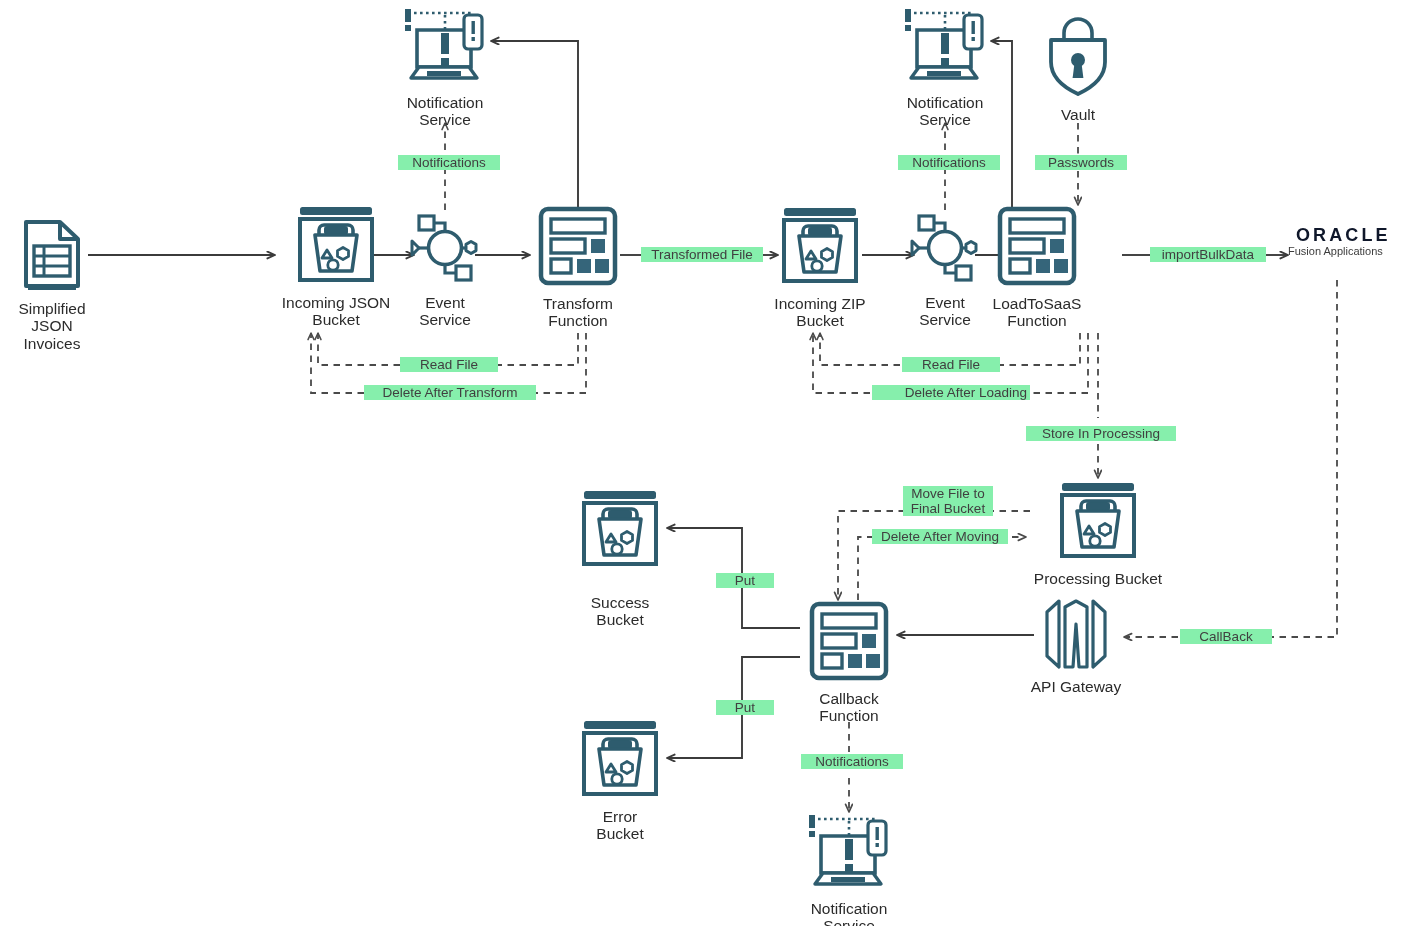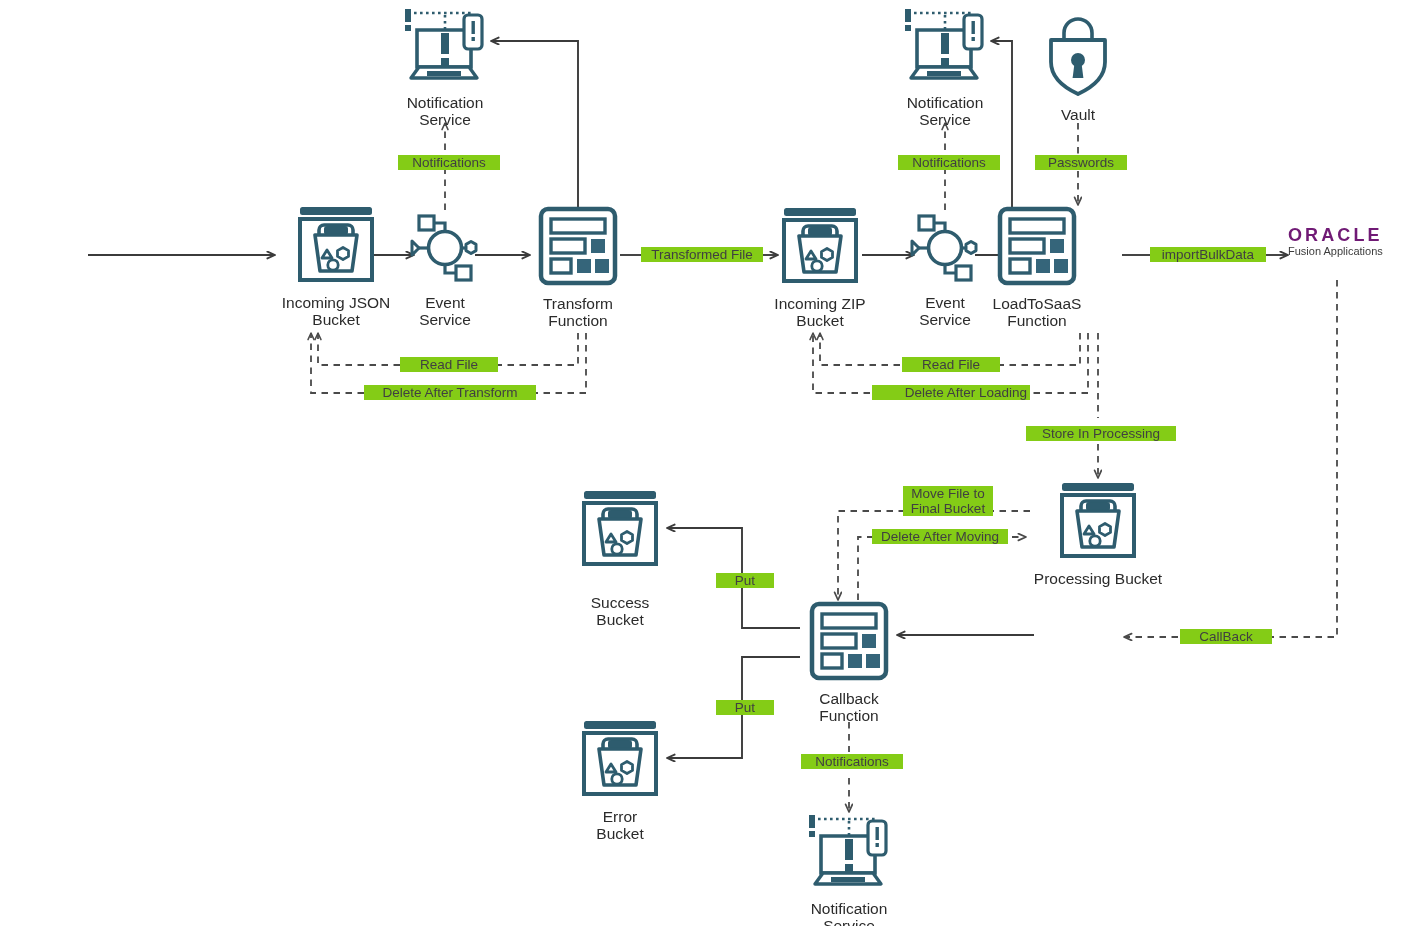--- a/index.html
+++ b/index.html
@@ -2,23 +2,23 @@
 <html><head>
 <meta charset="utf-8">
 <style>
   html,body{margin:0;padding:0;background:#ffffff;}
   body{font-family:"Liberation Sans","DejaVu Sans",sans-serif;}
   #stage{position:relative;width:1411px;height:926px;background:#ffffff;overflow:hidden;}
   #wires{position:absolute;left:0;top:0;width:1411px;height:926px;}
   .node{position:absolute;display:flex;flex-direction:column;align-items:center;}
   .node .glyph{display:block;}
   .node .cap{margin-top:4px;text-align:center;color:#2b2b2b;font-size:15.5px;line-height:1.12;white-space:pre-line;}
-  .edge-label{position:absolute;color:#404040;font-size:13.5px;line-height:1.12;text-align:center;white-space:pre-line;background:#84cc16;padding:0 3px;}
+  .edge-label{position:absolute;color:#404040;font-size:13.5px;line-height:1.12;text-align:center;white-space:pre-line;background:#86efac;padding:0 3px;}
   .oracle-wrap{position:absolute;display:flex;flex-direction:column;align-items:flex-start;}
-  .oracle-logo{color:#701a75;font-size:18px;font-weight:700;letter-spacing:3.1px;line-height:1;}
+  .oracle-logo{color:#0f172a;font-size:18px;font-weight:700;letter-spacing:3.1px;line-height:1;margin-left:8px;}
   .oracle-sub{color:#3c3c3c;font-size:11px;line-height:1.15;margin-top:1px;}
 </style>
 </head>
 <body>
 
 <div id="stage">
 
   <svg id="wires" viewBox="0 0 1411 926">
     <defs>
       <marker id="ah" markerWidth="10" markerHeight="10" refX="8.6" refY="4" orient="auto" markerUnits="userSpaceOnUse">
@@ -92,20 +92,35 @@
       <path d="M1000,537 L1026,537" marker-end="url(#ahd)"></path>
 
       <path d="M1337,280 L1337,637 L1265,637"></path>
       <path d="M1178,637 L1124,637" marker-end="url(#ahd)"></path>
 
       <path d="M849,722 L849,752"></path>
       <path d="M849,778 L849,812" marker-end="url(#ahd)"></path>
     </g>
   </svg>
 
+  <div class="node" style="left:4px;top:218px;width:96px;">
+    <span class="glyph">
+      <svg width="60" height="74" viewBox="0 0 60 74">
+        <path d="M4,4 H38 L56,21 V68 H4 Z" fill="#ffffff" stroke="#2e5c6e" stroke-width="4" stroke-linejoin="round"></path>
+        <path d="M38,4 V21 H56" fill="none" stroke="#2e5c6e" stroke-width="4" stroke-linejoin="round"></path>
+        <rect x="12" y="28" width="36" height="30" fill="none" stroke="#2e5c6e" stroke-width="3.4"></rect>
+        <line x1="12" y1="38" x2="48" y2="38" stroke="#2e5c6e" stroke-width="3"></line>
+        <line x1="12" y1="48" x2="48" y2="48" stroke="#2e5c6e" stroke-width="3"></line>
+        <line x1="22" y1="28" x2="22" y2="58" stroke="#2e5c6e" stroke-width="3"></line>
+        <line x1="6" y1="70.5" x2="54" y2="70.5" stroke="#2e5c6e" stroke-width="3.2"></line>
+      </svg>
+    </span>
+    <span class="cap">Simplified
+JSON Invoices</span>
+  </div>
 
   <div class="node" style="left:258px;top:202px;width:120px;margin-left:18px;">
     <span class="glyph">
       <svg width="84" height="84" viewBox="0 0 84 84">
         <rect x="6" y="5" width="72" height="8" rx="2.5" fill="#2e5c6e"></rect>
         <rect x="6" y="17" width="72" height="61" fill="#ffffff" stroke="#2e5c6e" stroke-width="4"></rect>
         <rect x="30" y="24" width="24" height="9" rx="3" fill="#2e5c6e"></rect>
         <path d="M25,33 V28 a5,5 0 0 1 5,-5 h24 a5,5 0 0 1 5,5 v5" fill="none" stroke="#2e5c6e" stroke-width="3.6"></path>
         <path d="M21,33 H63 L58,69 H26 Z" fill="#ffffff" stroke="#2e5c6e" stroke-width="3.6" stroke-linejoin="round"></path>
         <path d="M33,48 L28,56 H38 Z" fill="none" stroke="#2e5c6e" stroke-width="2.8" stroke-linejoin="round"></path>
@@ -281,20 +296,30 @@
         <rect x="54" y="34" width="14" height="14" fill="#35657a"></rect>
         <rect x="14" y="54" width="20" height="14" fill="#ffffff" stroke="#2e5c6e" stroke-width="3.4"></rect>
         <rect x="40" y="54" width="14" height="14" fill="#35657a"></rect>
         <rect x="58" y="54" width="14" height="14" fill="#35657a"></rect>
       </svg>
     </span>
     <span class="cap">Callback
 Function</span>
   </div>
 
+  <div class="node" style="left:1020px;top:598px;width:112px;">
+    <span class="glyph">
+      <svg width="86" height="72" viewBox="0 0 86 72">
+        <path d="M26,3 L14,14 V58 L26,69 Z" fill="#ffffff" stroke="#2e5c6e" stroke-width="3.2" stroke-linejoin="round"></path>
+        <path d="M60,3 L72,14 V58 L60,69 Z" fill="#ffffff" stroke="#2e5c6e" stroke-width="3.2" stroke-linejoin="round"></path>
+        <path d="M43,3 L32,9 L32,69 L40,69 L43,26 L46,69 L54,69 L54,9 Z" fill="#ffffff" stroke="#2e5c6e" stroke-width="3.2" stroke-linejoin="round"></path>
+      </svg>
+    </span>
+    <span class="cap">API Gateway</span>
+  </div>
 
   <div class="node" style="left:562px;top:486px;width:116px;gap:16px;">
     <span class="glyph">
       <svg width="84" height="84" viewBox="0 0 84 84">
         <rect x="6" y="5" width="72" height="8" rx="2.5" fill="#2e5c6e"></rect>
         <rect x="6" y="17" width="72" height="61" fill="#ffffff" stroke="#2e5c6e" stroke-width="4"></rect>
         <rect x="30" y="24" width="24" height="9" rx="3" fill="#2e5c6e"></rect>
         <path d="M25,33 V28 a5,5 0 0 1 5,-5 h24 a5,5 0 0 1 5,5 v5" fill="none" stroke="#2e5c6e" stroke-width="3.6"></path>
         <path d="M21,33 H63 L58,69 H26 Z" fill="#ffffff" stroke="#2e5c6e" stroke-width="3.6" stroke-linejoin="round"></path>
         <path d="M33,48 L28,56 H38 Z" fill="none" stroke="#2e5c6e" stroke-width="2.8" stroke-linejoin="round"></path>

